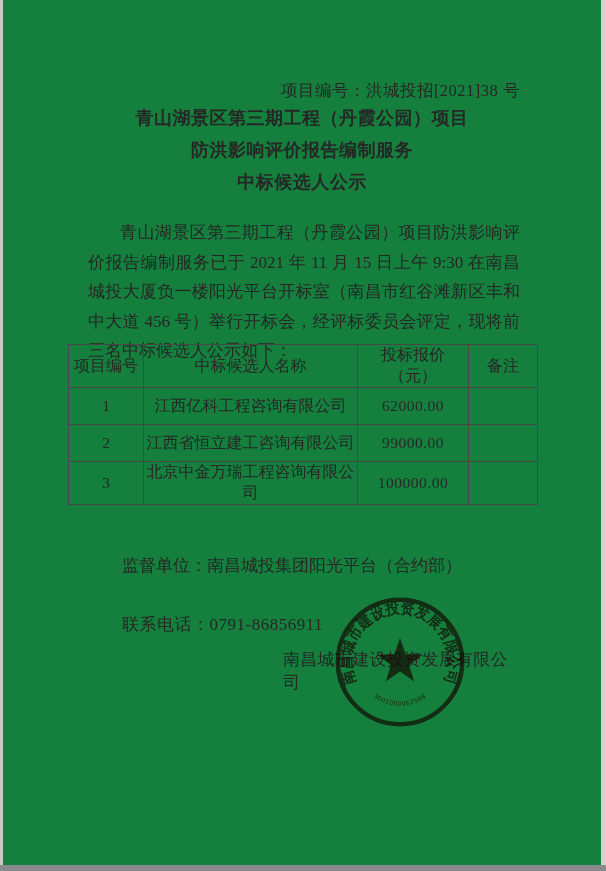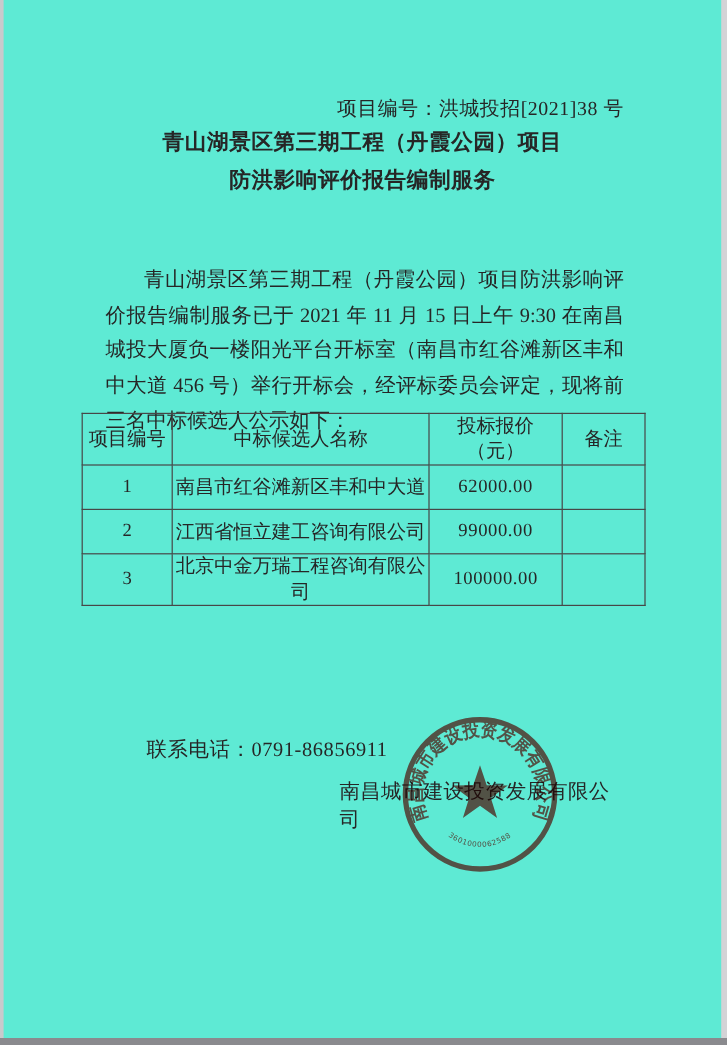--- a/index.html
+++ b/index.html
@@ -5,21 +5,21 @@
   html,body{margin:0;padding:0;}
   body{
     width:606px;height:871px;
     background:#9b9b9f;
     font-family:"Liberation Serif","DejaVu Serif",serif;
     position:relative;
     overflow:hidden;
   }
   .page{
     position:absolute;left:0;top:0;width:606px;height:871px;
-    background:#5eead4;
+    background:#15803d;
     color:#262626;
   }
   .edge{position:absolute;}
   .edge-left{left:0;top:0;width:3px;height:871px;background:#c9c9cc;}
   .edge-right{right:0;top:0;width:5px;height:871px;background:#d3d3d6;}
   .edge-bottom{left:0;bottom:0;width:606px;height:6px;background:#8a8a8e;}
 
   .abs{position:absolute;}
 
   .project-number{
@@ -99,20 +99,21 @@
 
 <div class="page">
   <div class="edge edge-left"></div>
   <div class="edge edge-right"></div>
   <div class="edge edge-bottom"></div>
 
   <div class="abs project-number">项目编号：洪城投招[2021]38 号</div>
 
   <h1 class="abs title-line t2">防洪影响评价报告编制服务</h1>
   <h1 class="abs title-line t1">青山湖景区第三期工程（丹霞公园）项目</h1>
+  <h1 class="abs title-line t3">中标候选人公示</h1>
 
   <p class="abs body-par intro">青山湖景区第三期工程（丹霞公园）项目防洪影响评价报告编制服务已于 2021 年 11 月 15 日上午 9:30 在南昌城投大厦负一楼阳光平台开标室（南昌市红谷滩新区丰和中大道 456 号）举行开标会，经评标委员会评定，现将前三名中标候选人公示如下：</p>
 
   <table class="bid">
     <colgroup>
       <col class="c-rank">
         <col class="c-name">
         <col class="c-price">
         <col class="c-note">
     </colgroup>
@@ -120,40 +121,41 @@
       <tr>
         <th>项目编号</th>
         <th>中标候选人名称</th>
         <th>投标报价（元）</th>
         <th>备注</th>
       </tr>
     </thead>
     <tbody>
       <tr>
         <td class="rank">1</td>
-        <td class="name">南昌市红谷滩新区丰和中大道</td>
+        <td class="name">江西亿科工程咨询有限公司</td>
         <td class="price">62000.00</td>
         <td class="note"></td>
       </tr>
       <tr>
         <td class="rank">2</td>
         <td class="name">江西省恒立建工咨询有限公司</td>
         <td class="price">99000.00</td>
         <td class="note"></td>
       </tr>
       <tr>
         <td class="rank">3</td>
         <td class="name">北京中金万瑞工程咨询有限公司</td>
         <td class="price">100000.00</td>
         <td class="note"></td>
       </tr>
     </tbody>
   </table>
 
 
+  <div class="abs contact supervisor">监督单位：南昌城投集团阳光平台（合约部）</div>
   <div class="abs contact phone">联系电话：0791-86856911</div>
 
   <div class="abs sig-company">南昌城市建设投资发展有限公司</div>
 
   <svg class="seal" viewBox="0 0 140 140" xmlns="http://www.w3.org/2000/svg">
     <defs>
       <path id="ringPath" d="M 24.7 91.1 A 50 50 0 1 1 115.3 91.1" fill="none"></path>
       <path id="serialPath" d="M 41.1 104.5 A 45 45 0 0 0 98.9 104.5" fill="none"></path>
     </defs>
     <circle cx="70" cy="70" r="64" fill="none" stroke="#d9423c" stroke-width="4.6"></circle>

